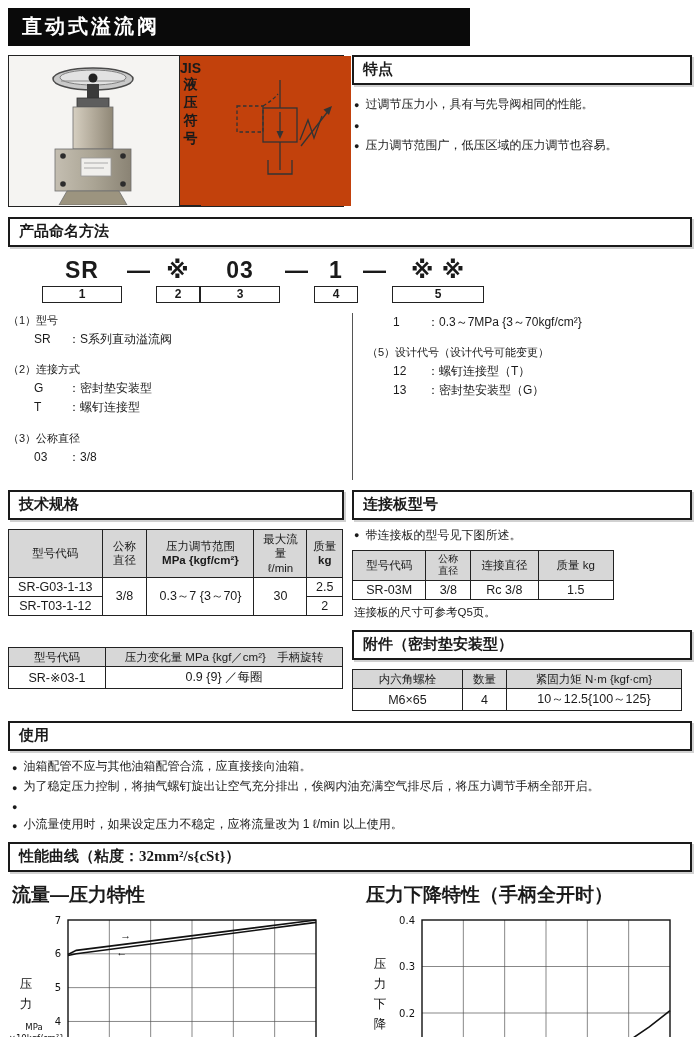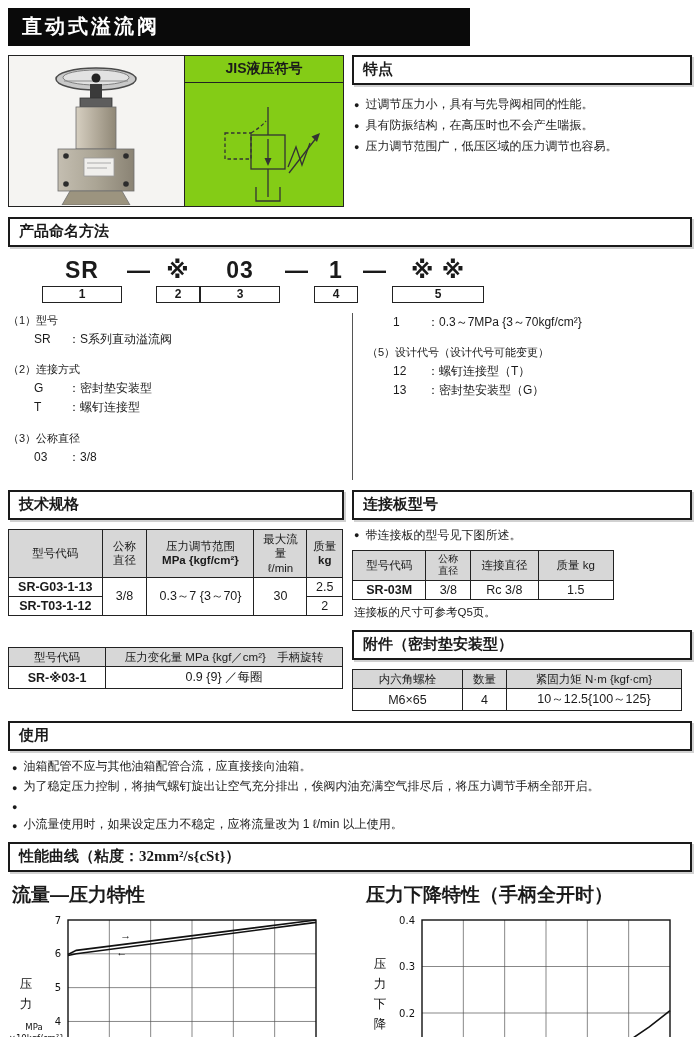--- a/index.html
+++ b/index.html
@@ -8,21 +8,21 @@
   .page { width:700px; height:1037px; padding:8px 8px 20px 8px; background:#fff; overflow:hidden; }
 
   .title-bar { background:#0a0a0a; color:#fff; font-size:20px; font-weight:bold;
     width:462px; padding:5px 14px 6px 14px; letter-spacing:3px; margin-bottom:9px; }
 
   .row { display:flex; gap:8px; }
 
   
   .photo-panel { width:336px; height:152px; border:1.5px solid #222; display:flex; background:#f5f4f2; }
   .photo-cell { width:176px; border-right:1.5px solid #222; display:flex; align-items:center; justify-content:center; }
-  .jis-cell { flex:1; display:flex; flex-direction:column; background:#84cc16; }
+  .jis-cell { flex:1; display:flex; flex-direction:row; background:#c2410c; }
   .jis-header { border-bottom:1.5px solid #222; text-align:center; font-weight:bold; font-size:14px; padding:4px 0; }
   .jis-body { flex:1; display:flex; align-items:flex-start; justify-content:center; padding-top:8px; }
 
   .features { flex:1; }
   .section-header { border:2px solid #1a1a1a; background:#fff; font-weight:bold; font-size:15px;
     padding:3px 9px 4px 9px; box-shadow:2px 2px 0 rgba(0,0,0,0.18); }
   .section-header.full { width:100%;font-family:Liberation Serif, serif; }
 
   ul.bullets { list-style:none; margin-top:9px; }
   ul.bullets li { display:flex; font-size:12px; line-height:1.75; align-items:flex-start; }
@@ -45,21 +45,21 @@
   .def-label { font-weight:normal; font-size:11px; margin-bottom:2px; }
   .def-entry { display:flex; font-size:12px; line-height:1.6; padding-left:26px; }
   .def-entry .code { width:34px; }
 
   
   table { border-collapse:collapse; font-size:12px; }
   th,td { border:1.5px solid #222; text-align:center; padding:2px 5px; }
   th { background:#d7d7d7; font-weight:normal; font-size:11.5px; line-height:1.25; }
   th .b { font-weight:bold; }
   td { font-size:12.5px; }
-  .mono-model { font-weight:bold; }
+  .mono-model { font-weight:normal; }
 
   .spec-row { margin-top:10px; }
   .spec-col { width:336px; }
   .plate-col { width:340px; }
   .spec-table { margin-top:9px; width:335px; }
   .handle-table { margin-top:31px; width:335px; }
   .plate-note { display:flex; font-size:12px; margin:7px 0 6px 0; }
   .plate-note .dot { font-size:9px; margin:3px 6px 0 2px; }
   .plate-table { width:262px; }
   .plate-footnote { font-size:11.5px; margin:5px 0 10px 2px; }
@@ -150,21 +150,20 @@
 
     <div class="features">
       <div class="section-header">特点</div>
       <ul class="bullets">
         <li>
             <span class="dot">●</span>
             <span>过调节压力小，具有与先导阀相同的性能。</span>
           </li>
         <li>
             <span class="dot">●</span>
-            <span>具有防振结构，在高压时也不会产生喘振。</span>
           </li>
         <li>
             <span class="dot">●</span>
             <span>压力调节范围广，低压区域的压力调节也容易。</span>
           </li>
       </ul>
     </div>
   </div>
 
   <div class="section-header full naming-header">产品命名方法</div>

